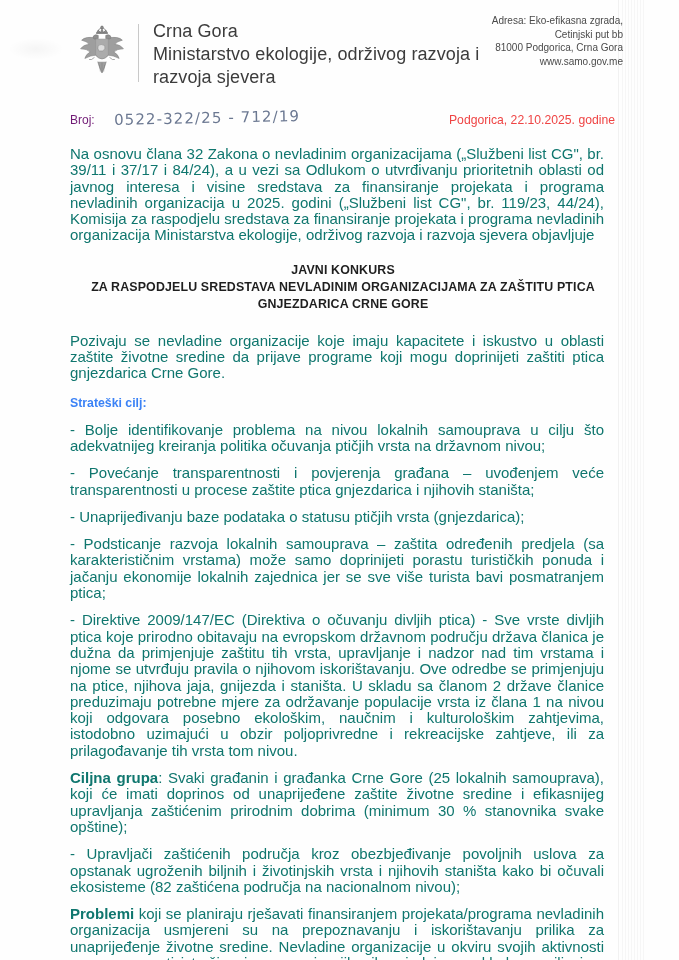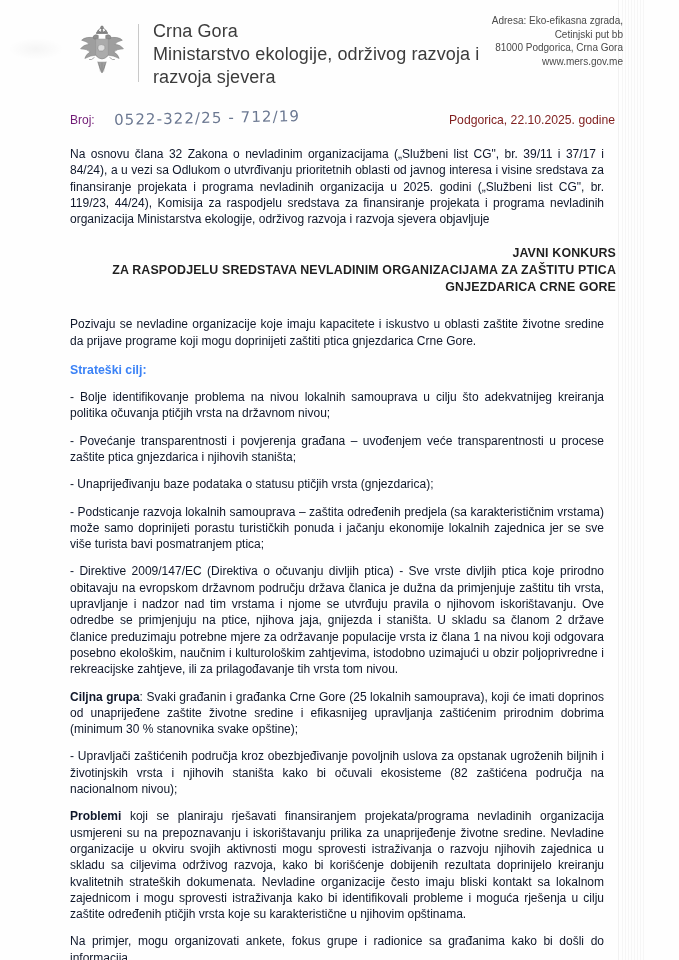--- a/index.html
+++ b/index.html
@@ -133,43 +133,43 @@
     letter-spacing: 1.1px;
     color: #5c6a86;
     transform: rotate(-1.2deg);
     opacity: .9;
   }
   .date-line {
     position: absolute;
     right: 0;
     top: 3px;
     font-size: 12.2px;
-    color: #7f1d1d;
+    color: #ef4444;
     white-space: nowrap;
     text-align: right;
   }
 
   
   .body-area {
     position: absolute;
     left: 70px;
     top: 146px;
     width: 546px;
   }
   p.para {
     margin: 0 12px 11px 0;
-    font-size: 12px;
+    font-size: 15px;
     line-height: 16.3px;
     text-align: justify;
-    color: #0f172a;
+    color: #0f766e;
   }
 
   .title-block {
     margin: 18px 0 20px 0;
-    text-align: right;
+    text-align: center;
   }
   .title-block div {
     font-size: 12.4px;
     font-weight: bold;
     line-height: 17px;
     color: #1f1f1f;
     letter-spacing: .15px;
   }
   .subhead {
     margin: 14px 0 12px 0;
@@ -224,21 +224,21 @@
       <div>Crna Gora</div>
       <div>Ministarstvo ekologije, održivog razvoja i</div>
       <div>razvoja sjevera</div>
     </div>
   </div>
 
   <div class="addr">
     <div>Adresa: Eko-efikasna zgrada,</div>
     <div>Cetinjski put bb</div>
     <div>81000 Podgorica, Crna Gora</div>
-    <div>www.mers.gov.me</div>
+    <div>www.samo.gov.me</div>
   </div>
 
   <div class="meta-row">
     <span class="broj-label">Broj:</span>
     <span class="broj-hand">0522-322/25 - 712/19</span>
     <span class="date-line">Podgorica, 22.10.2025. godine</span>
   </div>
 
   <div class="body-area">
 

